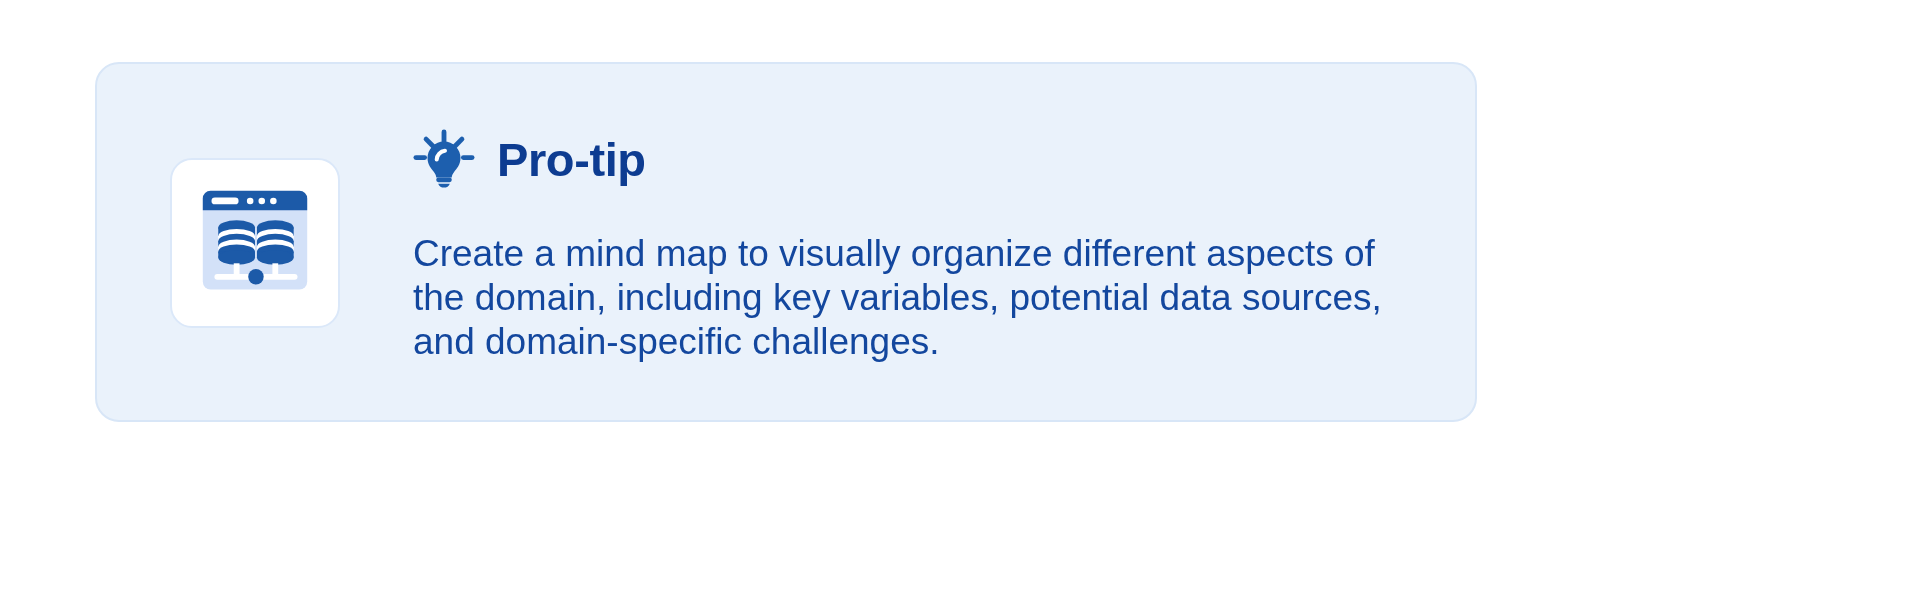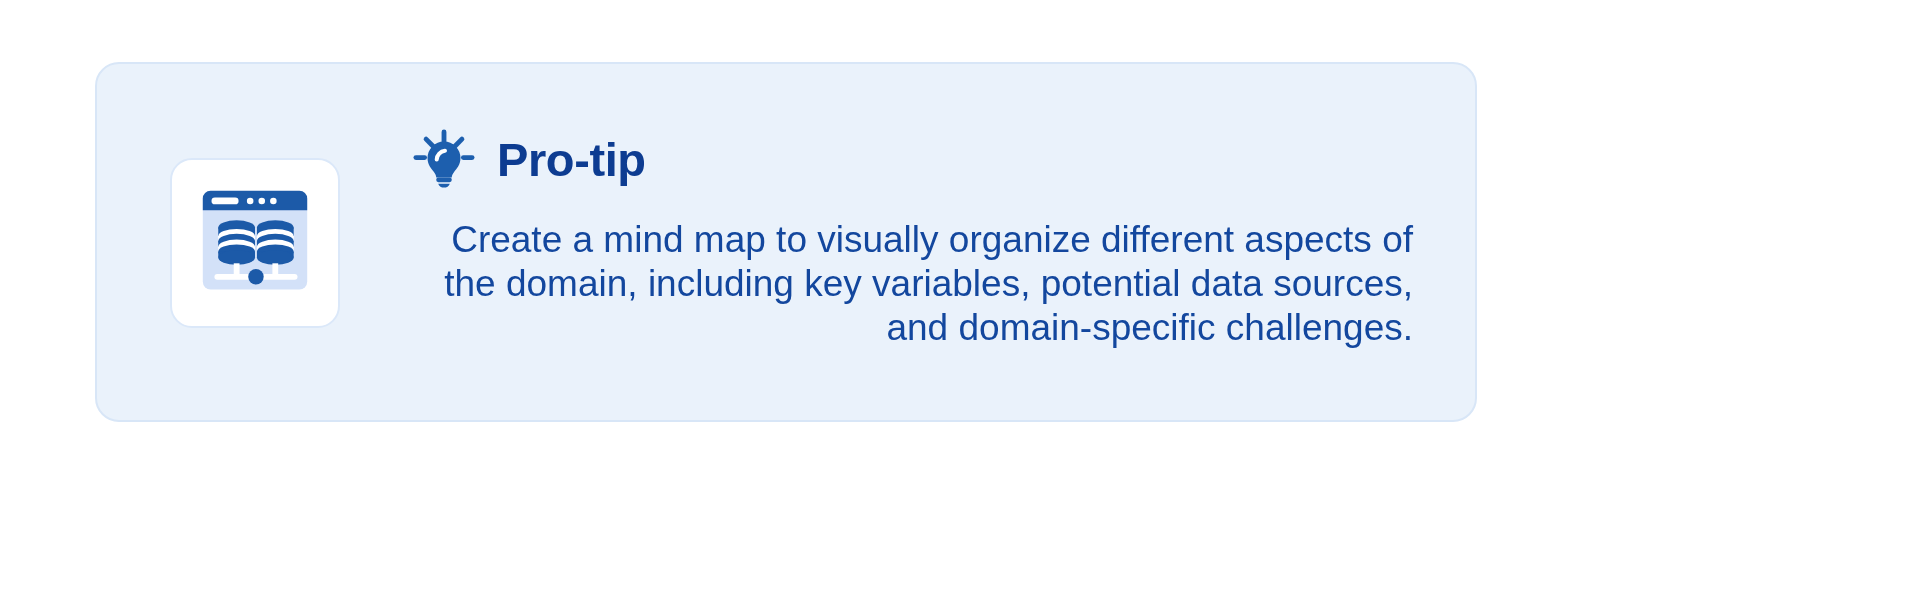--- a/index.html
+++ b/index.html
@@ -11,21 +11,20 @@
     height: 600px;
     background: #ffffff;
     font-family: "Liberation Sans", sans-serif;
     overflow: hidden;
   }
 
   .stage {
     position: relative;
     width: 1920px;
     height: 536px;
-    text-align: right;
   }
 
   
   .protip-card {
     position: absolute;
     left: 95px;
     top: 62px;
     width: 1382px;
     height: 360px;
     box-sizing: border-box;
@@ -82,21 +81,21 @@
   .heading-title {
     font-size: 47px;
     font-weight: bold;
     color: #0d3c91;
     letter-spacing: -0.4px;
     line-height: 1;
     white-space: nowrap;
   }
 
   .body-text {
-    margin-top: 22px;
+    margin-top: 36px;
     font-size: 37px;
     line-height: 1.19;
     color: #13479e;
     font-weight: normal;
     max-width: 1000px;
   }
 </style>
 </head>
 <body>
 

